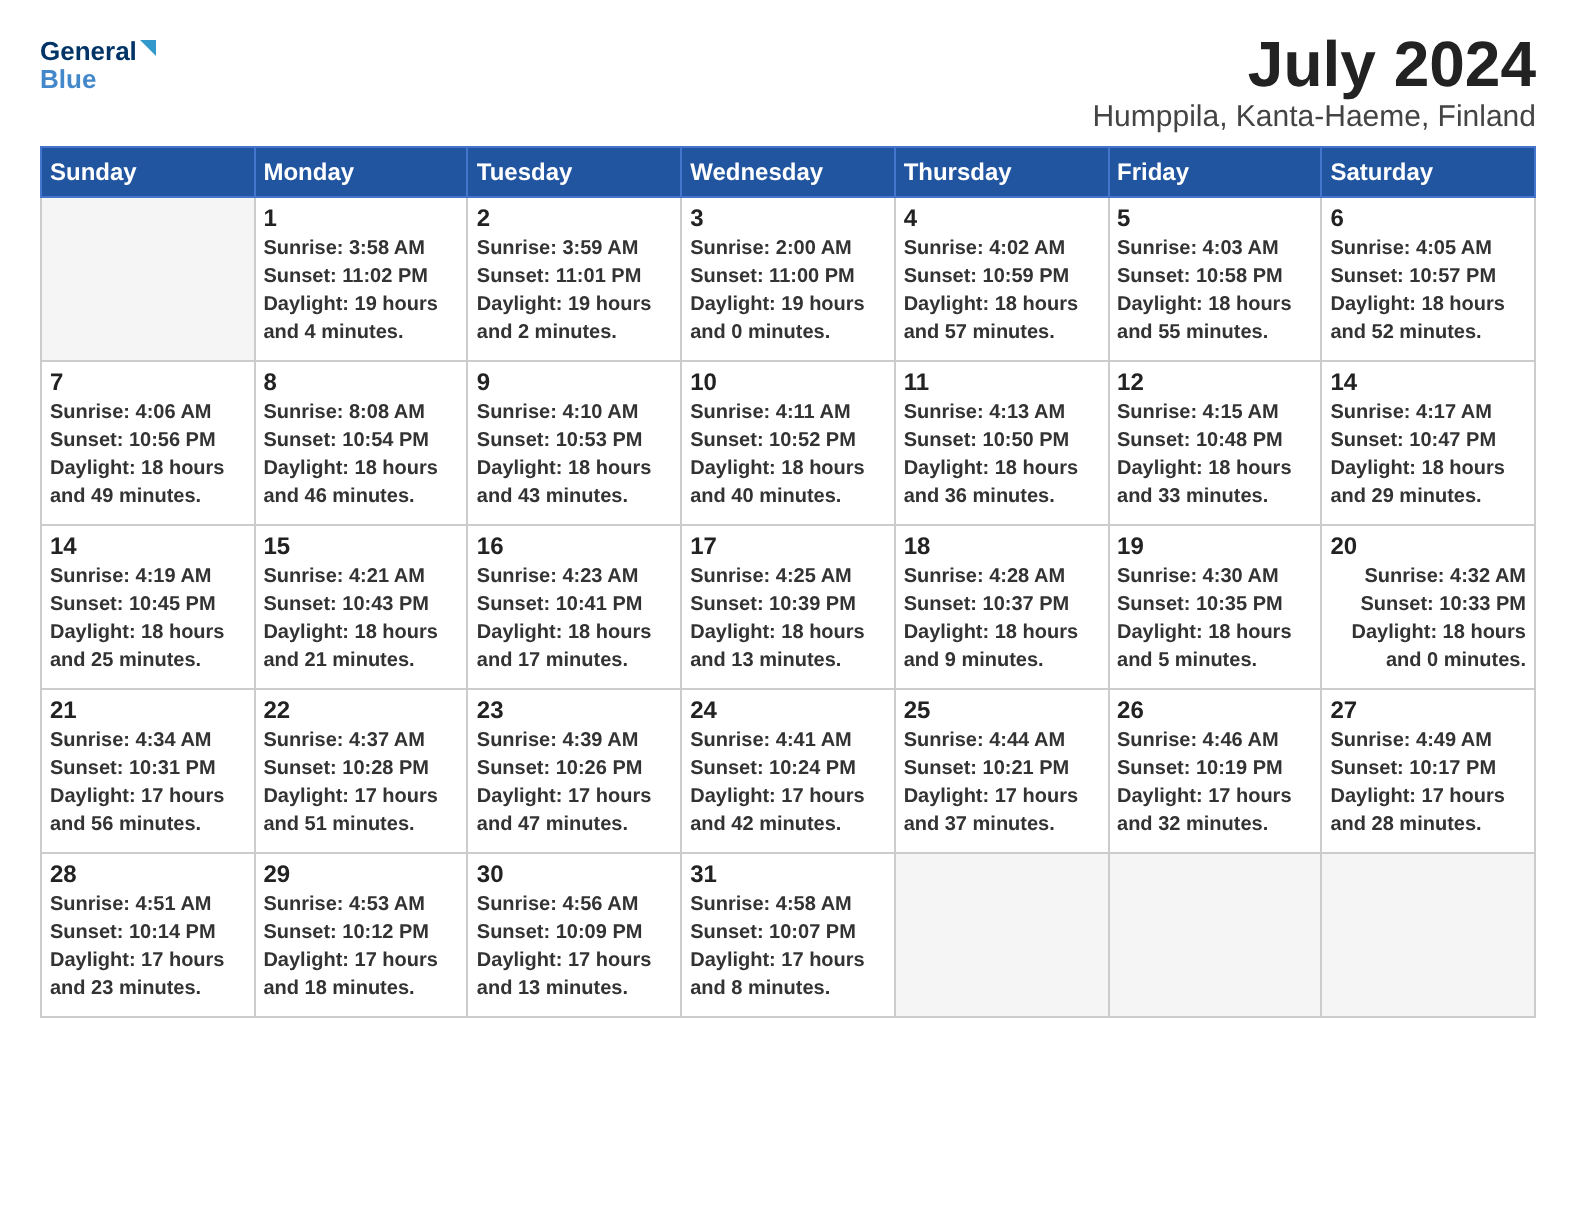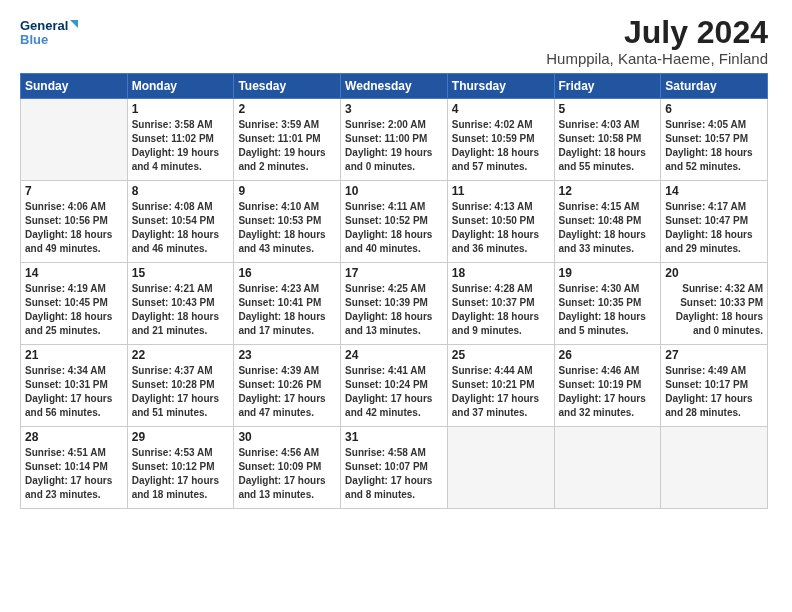--- a/index.html
+++ b/index.html
@@ -159,21 +159,21 @@
         <tr>
           <td>
             <div class="day-number">7</div>
             <div class="day-info" style="white-space: pre-line;">Sunrise: 4:06 AM
 Sunset: 10:56 PM
 Daylight: 18 hours
 and 49 minutes.</div>
           </td>
           <td>
             <div class="day-number">8</div>
-            <div class="day-info" style="white-space: pre-line;">Sunrise: 4:08 AM
+            <div class="day-info" style="white-space: pre-line;">Sunrise: 8:08 AM
 Sunset: 10:54 PM
 Daylight: 18 hours
 and 46 minutes.</div>
           </td>
           <td>
             <div class="day-number">9</div>
             <div class="day-info" style="white-space: pre-line;">Sunrise: 4:10 AM
 Sunset: 10:53 PM
 Daylight: 18 hours
 and 43 minutes.</div>

